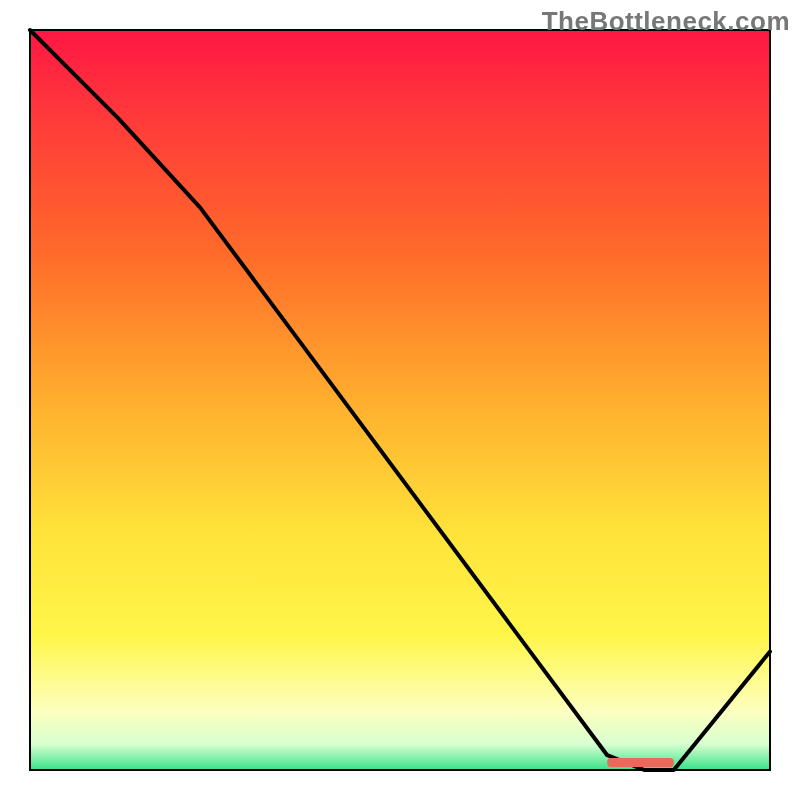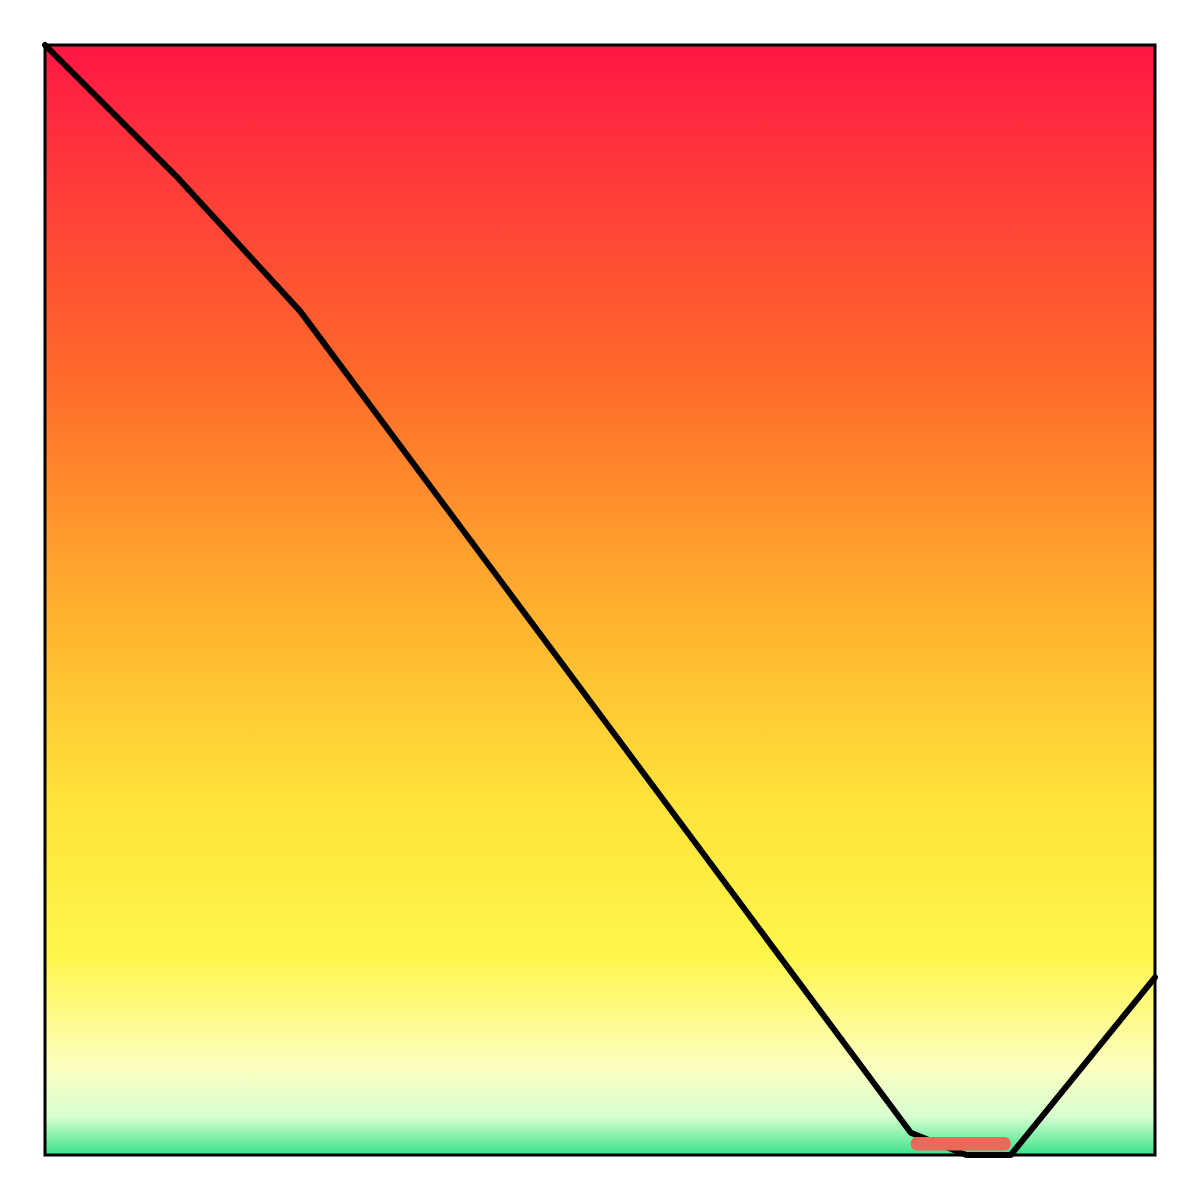--- a/index.html
+++ b/index.html
@@ -55,13 +55,14 @@
 
     <rect id="plot-bg" x="30" y="30" width="740" height="740" fill="url(#bg-grad)"></rect>
 
     <rect x="30" y="30" width="740" height="740" fill="none" stroke="#000" stroke-width="2"></rect>
 
     <path id="curve-path" fill="none" stroke="#000" stroke-width="4" stroke-linejoin="round" stroke-linecap="round" d="M30.0 30.0 L118.8 118.8 L200.2 207.6 L607.2 755.2 L644.2 770.0 L673.8 770.0 L770.0 651.6"></path>
 
     <rect id="optimal-marker" height="9" rx="4" ry="4" x="607.2" width="66.6" y="758.0" fill="#e86a5a"></rect>
   </svg>
 
+  <div class="attribution">TheBottleneck.com</div>
 </div>
 
 </body></html>

